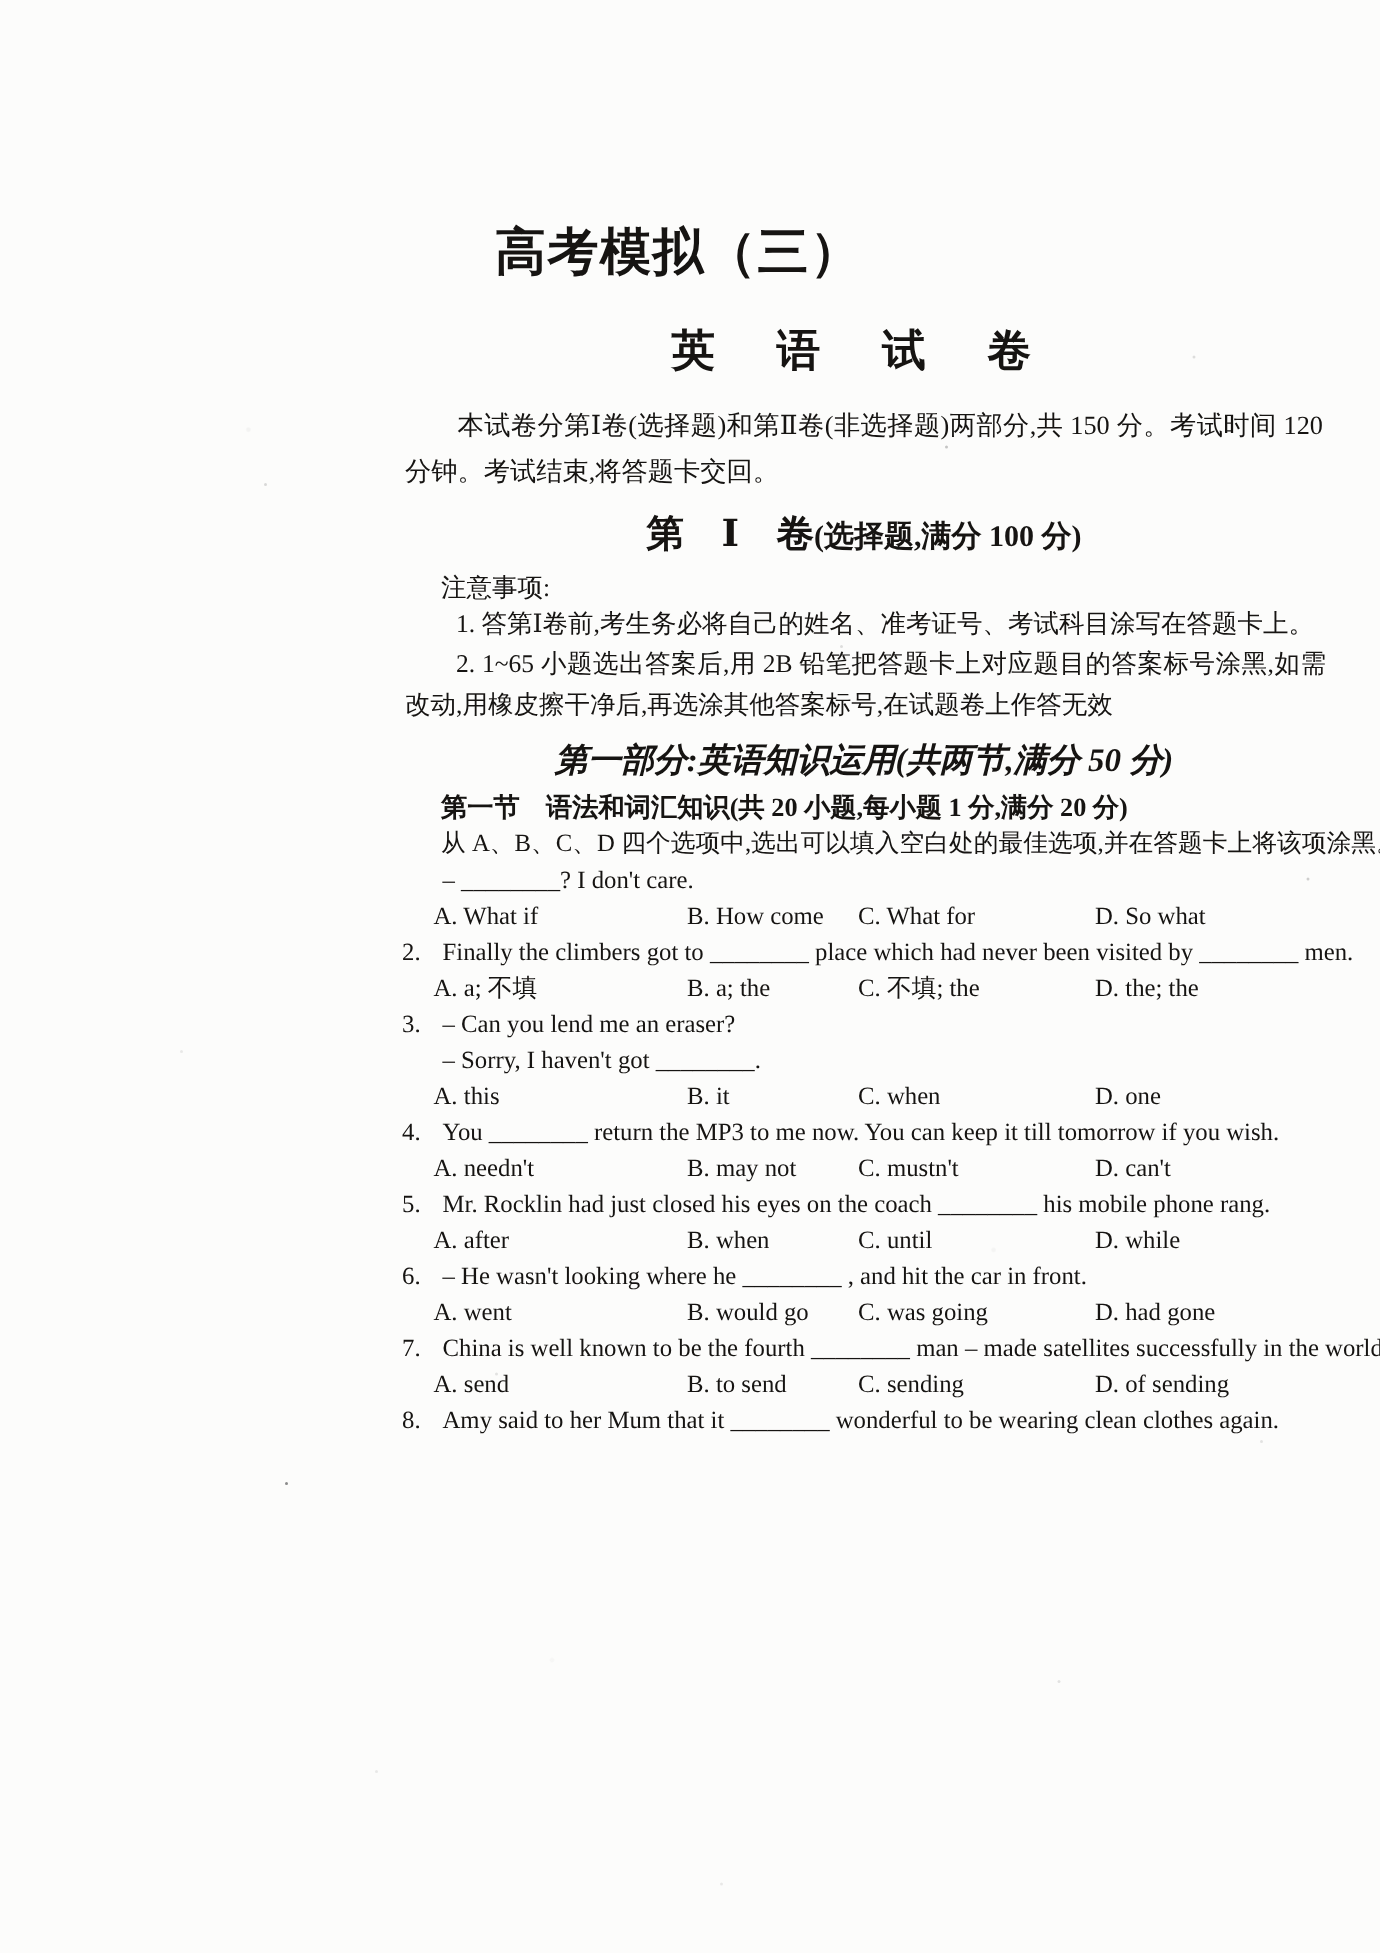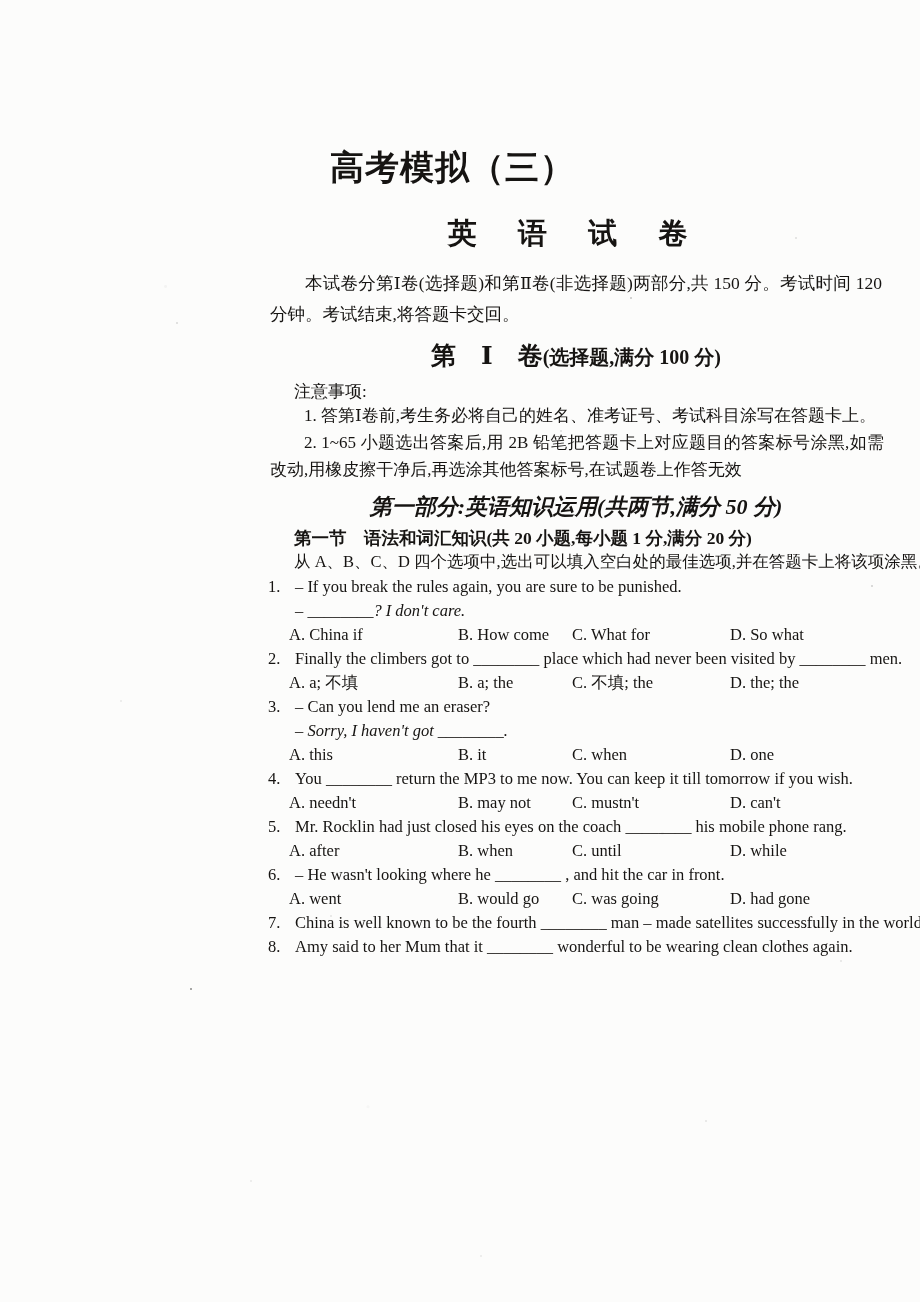--- a/index.html
+++ b/index.html
@@ -129,21 +129,20 @@
   }
   .q-line {
     white-space: nowrap;
   }
   .q-num {
     display: inline-block;
     width: 27px;
   }
   .q-cont {
     padding-left: 27px;
-    font-style: italic;
   }
   .q-opts {
     padding-left: 21px;
     white-space: nowrap;
   }
   .opt {
     display: inline-block;
     vertical-align: top;
   }
   .opt-a { width: 124px; }
@@ -193,24 +192,23 @@
     <p>2. 1~65 小题选出答案后,用 2B 铅笔把答题卡上对应题目的答案标号涂黑,如需改动,用橡皮擦干净后,再选涂其他答案标号,在试题卷上作答无效</p>
   </div>
 
   <div class="part1-heading">第一部分:英语知识运用(共两节,满分 50 分)</div>
   <div class="sec-title">第一节　语法和词汇知识(共 20 小题,每小题 1 分,满分 20 分)</div>
   <p class="instruction">从 A、B、C、D 四个选项中,选出可以填入空白处的最佳选项,并在答题卡上将该项涂黑。</p>
 
   <div class="questions">
 
     <div class="q">
-      <div class="q-line"><span class="q-num">1.</span><span>– If you break the rules again, you are sure to be punished.</span></div>
       <div class="q-line q-cont"><span>– ________? I don't care.</span></div>
       <div class="q-opts">
-        <span class="opt opt-a">A.  China if</span><span class="opt opt-b">B.  How come</span><span class="opt opt-c">C.  What for</span><span class="opt opt-d">D.  So what</span>
+        <span class="opt opt-a">A.  What if</span><span class="opt opt-b">B.  How come</span><span class="opt opt-c">C.  What for</span><span class="opt opt-d">D.  So what</span>
       </div>
     </div>
 
     <div class="q">
       <div class="q-line"><span class="q-num">2.</span><span>Finally the climbers got to ________ place which had never been visited by ________ men.</span></div>
       <div class="q-opts">
         <span class="opt opt-a">A.  a; 不填</span><span class="opt opt-b">B.  a; the</span><span class="opt opt-c">C.  不填; the</span><span class="opt opt-d">D.  the; the</span>
       </div>
     </div>
 
@@ -238,20 +236,23 @@
 
     <div class="q">
       <div class="q-line"><span class="q-num">6.</span><span>– He wasn't looking where he ________ , and hit the car in front.</span></div>
       <div class="q-opts">
         <span class="opt opt-a">A.  went</span><span class="opt opt-b">B.  would go</span><span class="opt opt-c">C.  was going</span><span class="opt opt-d">D.  had gone</span>
       </div>
     </div>
 
     <div class="q">
       <div class="q-line"><span class="q-num">7.</span><span>China is well known to be the fourth ________ man – made satellites successfully in the world.</span></div>
+      <div class="q-opts">
+        <span class="opt opt-a">A.  send</span><span class="opt opt-b">B.  to send</span><span class="opt opt-c">C.  sending</span><span class="opt opt-d">D.  of sending</span>
+      </div>
     </div>
 
     <div class="q">
       <div class="q-line"><span class="q-num">8.</span><span>Amy said to her Mum that it ________ wonderful to be wearing clean clothes again.</span></div>
     </div>
 
   </div>
 </div>
 
 </body></html>

